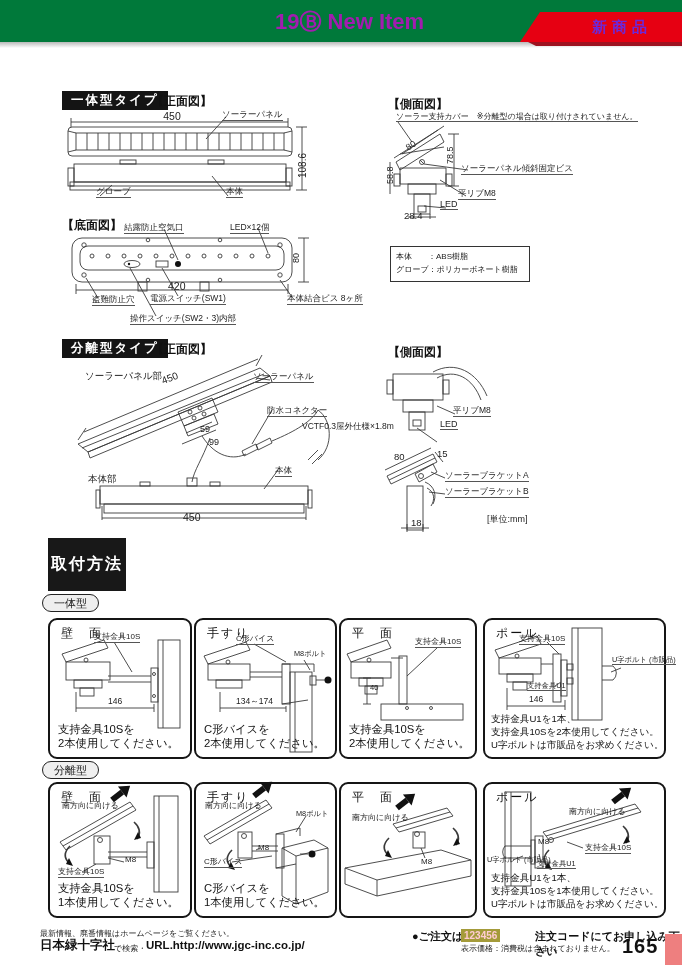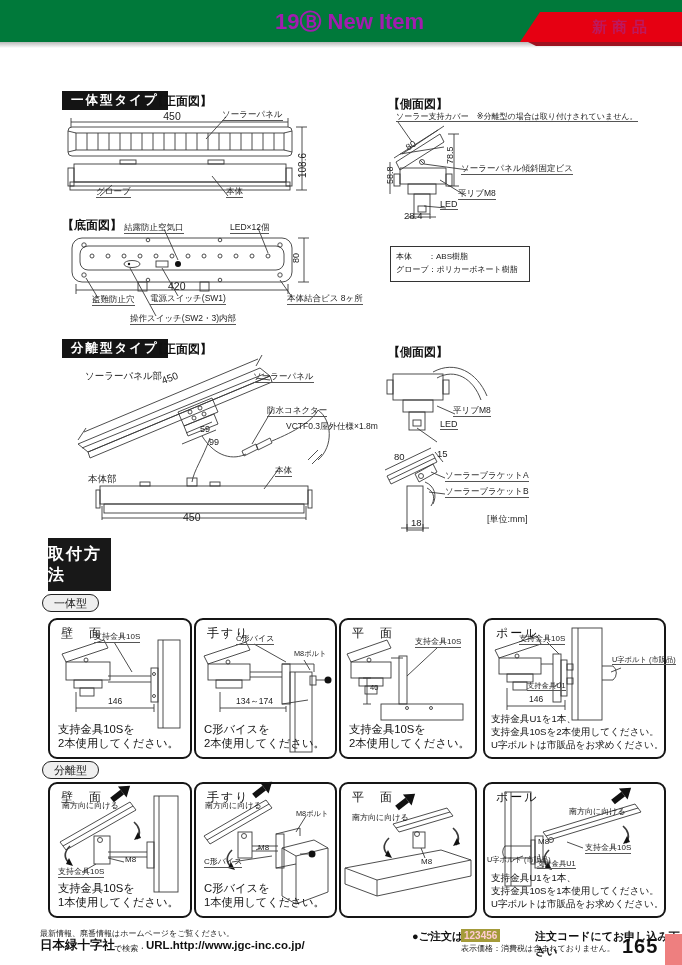--- a/index.html
+++ b/index.html
@@ -7,21 +7,21 @@
         font-family:"Liberation Sans","DejaVu Sans",sans-serif;color:#1a1a1a;}
   svg.draw{position:absolute;overflow:visible;}
   
   #hdr{position:absolute;left:0;top:0;width:682px;height:42px;background:#00793a;}
   #hdr-shadow{position:absolute;left:0;top:42px;width:682px;height:6px;
               background:linear-gradient(#b9b9b9,#ffffff);}
   #hdr-title{position:absolute;left:258px;top:7px;color:#a21caf;font-weight:bold;font-size:22px;white-space:nowrap;margin-left:17px;}
   #badge{position:absolute;left:0;top:0;width:682px;height:46px;}
   #badge polygon{fill:#e60012;}
   #badge .sh{fill:#9d1220;}
-  #badge-label{position:absolute;left:592px;top:18px;color:#be185d;font-weight:bold;font-size:15px;letter-spacing:5px;white-space:nowrap;}
+  #badge-label{position:absolute;left:592px;top:18px;color:#6d28d9;font-weight:bold;font-size:15px;letter-spacing:5px;white-space:nowrap;}
   
   #titlebar{position:absolute;left:48px;top:64px;width:586px;height:19px;background:#d9d9d9;
             border:1px solid #3a3a3a;display:flex;align-items:center;justify-content:center;}
   #titlebar span{font-size:12.5px;color:#111;}
   
   .secbox{position:absolute;background:#141414;color:#fff;font-weight:bold;font-size:12.5px;
           letter-spacing:2px;padding:1px 9px;white-space:nowrap;}
   .viewlbl{position:absolute;font-weight:bold;font-size:12px;color:#111;white-space:nowrap;}
   .pill{position:absolute;border:1.5px solid #222;border-radius:10px;background:#efefef;
         font-size:11px;padding:0 11px;line-height:16px;white-space:nowrap;}
@@ -29,21 +29,21 @@
   .lbl{position:absolute;font-size:8.5px;color:#222;white-space:nowrap;line-height:1.15;}
   .u{border-bottom:1px solid #555;padding-bottom:0px;}
   .dim{position:absolute;font-size:9.5px;color:#222;white-space:nowrap;}
   .rot{transform-origin:0 0;}
   .pre{white-space:pre-line;}
   
   #materials{position:absolute;left:390px;top:246px;width:128px;border:1px solid #333;
              padding:4px 5px;font-size:8px;line-height:1.6;}
   #materials div{white-space:nowrap;}
   
-  #inst-box{position:absolute;left:48px;top:538px;width:63px;height:53px;background:#181818;
+  #inst-box{position:absolute;left:48px;top:538px;width:78px;height:53px;background:#181818;
             color:#fff;font-weight:bold;font-size:16px;letter-spacing:2px;
             display:flex;align-items:center;justify-content:center;}
   #inst-desc{position:absolute;left:139px;top:535px;width:530px;font-size:10.8px;line-height:1.5;
              white-space:pre-line;color:#111;}
   #inst-note{position:absolute;left:141px;top:588px;font-size:8.5px;color:#111;white-space:nowrap;}
   
   .panel{position:absolute;border:2px solid #151515;border-radius:9px;background:#fff;}
   .ptitle{position:absolute;left:11px;top:5px;font-size:12px;letter-spacing:2px;color:#111;white-space:nowrap;}
   .pcap{position:absolute;left:8px;bottom:6px;font-size:11.3px;line-height:1.3;white-space:pre-line;color:#111;}
   .pcap.sm{font-size:9.6px;line-height:1.34;bottom:5px;left:6px;}
@@ -266,21 +266,21 @@
       <line class="ln" x1="246" y1="158" x2="246" y2="172"></line>
     <line class="ln" x1="42" y1="170" x2="246" y2="170"></line>
     <line class="ln" x1="196" y1="30" x2="210" y2="32"></line>
     <line class="ln" x1="212" y1="62" x2="192" y2="96"></line>
     <line class="ln" x1="218" y1="122" x2="204" y2="141"></line>
   </svg>
   <span class="lbl" style="left:85px;top:371px;font-size:9.5px;">ソーラーパネル部</span>
   <span class="dim rot" style="left:160px;top:376px;transform:rotate(-22deg);font-size:10px;">450</span>
   <span class="lbl u" style="left:253px;top:372px;">ソーラーパネル</span>
   <span class="lbl u" style="left:267px;top:406px;">防水コネクター</span>
-  <span class="lbl" style="left:286px;top:422px;">VCTF0.3屋外仕様×1.8m</span>
+  <span class="lbl" style="left:302px;top:422px;">VCTF0.3屋外仕様×1.8m</span>
   <span class="dim" style="left:200px;top:424px;font-size:9px;">59</span>
   <span class="dim" style="left:209px;top:437px;font-size:9px;">99</span>
   <span class="lbl" style="left:88px;top:474px;font-size:9.5px;">本体部</span>
   <span class="lbl u" style="left:275px;top:466px;">本体</span>
   <span class="dim" style="left:183px;top:511px;font-size:10.5px;">450</span>
 
   <span class="viewlbl" style="left:388px;top:344px;">【側面図】</span>
 
   <svg class="draw" style="left:385px;top:358px;width:185px;height:172px;" viewBox="0 0 185 172">
     <rect class="ln" x="8" y="16" width="50" height="26"></rect>

